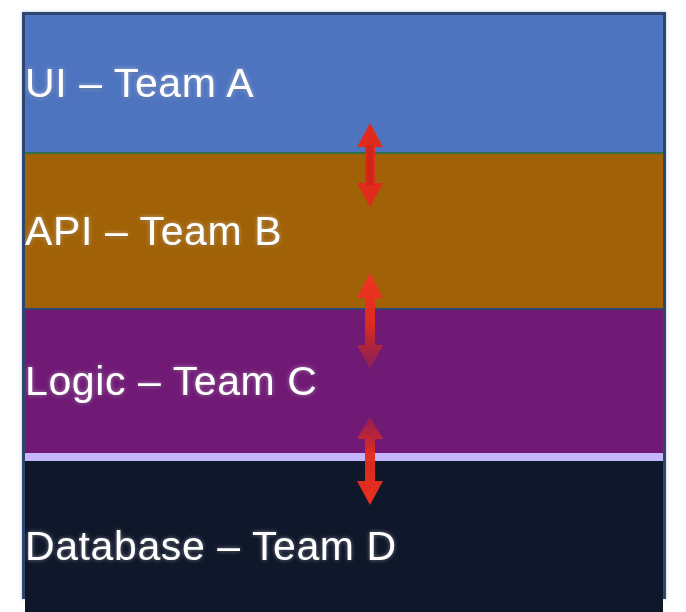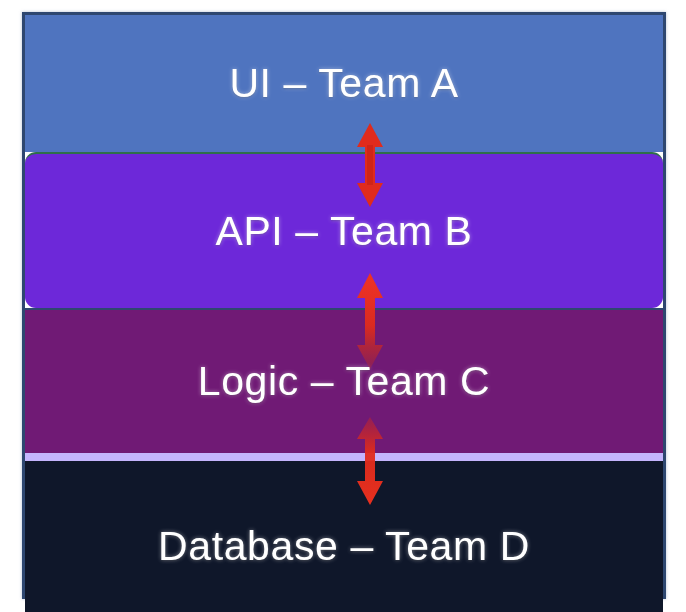--- a/index.html
+++ b/index.html
@@ -36,39 +36,39 @@
     box-shadow: 0 0 3px rgba(120,140,175,0.55);
   }
 
   .layer-band {
     position: absolute;
     left: 0;
     width: 100%;
     box-sizing: border-box;
     display: flex;
     align-items: center;
-    justify-content: center;
+    justify-content: flex-start;
     overflow: hidden;
   }
 
   .layer-label {
     color: #ffffff;
     font-size: 41px;
     font-weight: 400;
     letter-spacing: 0.6px;
     white-space: nowrap;
     text-shadow: 0 0 4px rgba(255,255,255,0.45),
                  0 1px 2px rgba(0,0,0,0.25);
     position: relative;
     z-index: 3;
   }
 
   
   #band-ui       { top: 0px;   height: 137px; background: #4f74bf; }
-  #band-api      { top: 137px; height: 156px; background: #6d28d9; border-top: 2px solid #2f6f4a; border-radius: 11px; }
+  #band-api      { top: 137px; height: 156px; background: #a16207; border-top: 2px solid #2f6f4a; }
   #band-logic    { top: 293px; height: 145px; background: #701a75; border-top: 2px solid #2e4770; }
   #band-database { top: 438px; height: 179px; background: #0f172a; border-top: 8px solid #c4b5fd; }
 
   
   .arrow {
     position: absolute;
     z-index: 6;
     pointer-events: none;
   }
   #arrow-ui-api      { left: 325px; top: 106px; }

